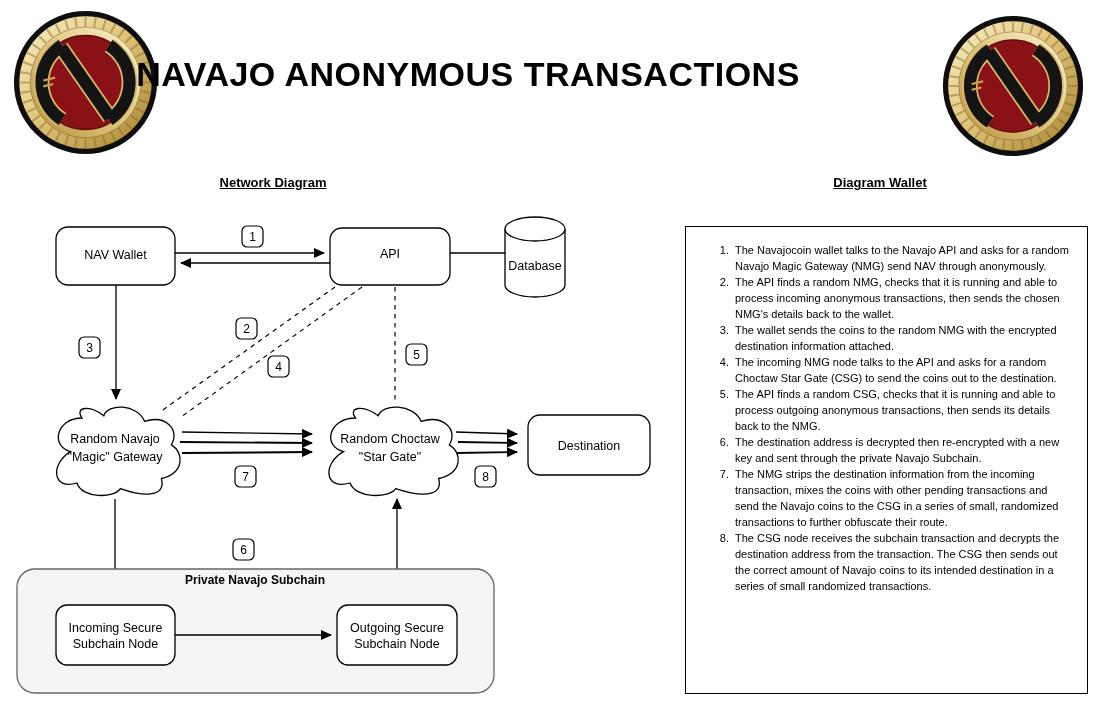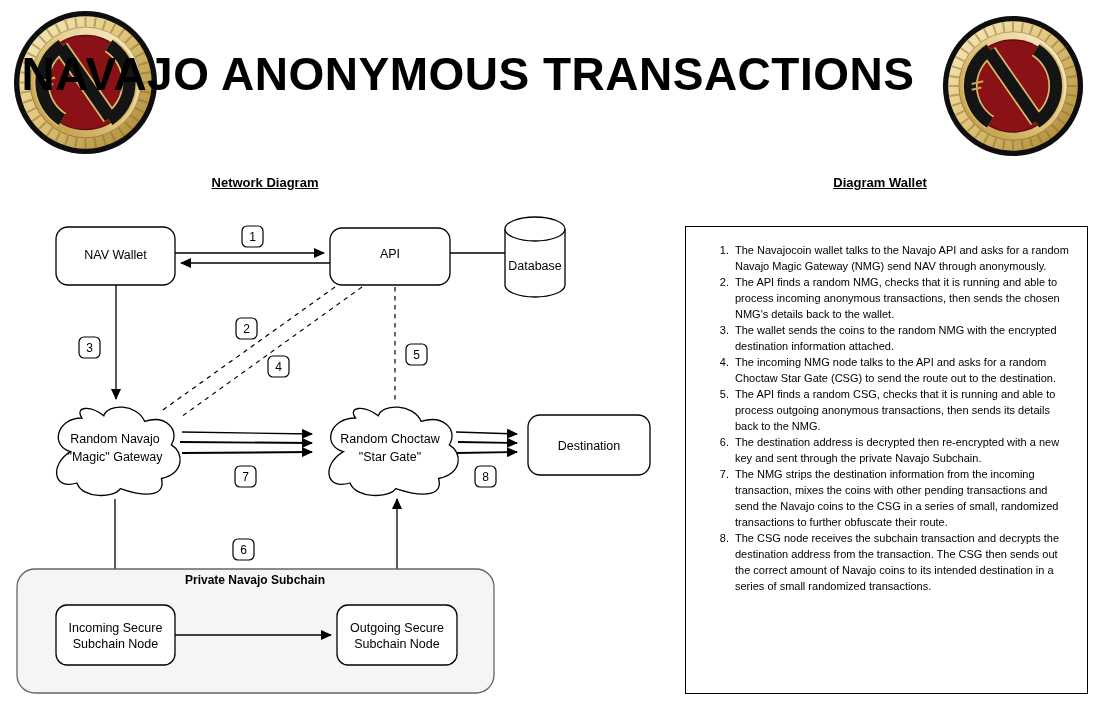--- a/index.html
+++ b/index.html
@@ -1,23 +1,23 @@
 <!DOCTYPE html>
 <html><head>
 <meta charset="utf-8">
 <style>
   html,body{margin:0;padding:0;background:#fff;}
   body{position:relative;width:1100px;height:710px;font-family:"Liberation Sans",sans-serif;color:#000;overflow:hidden;}
   .logo{position:absolute;}
   .logo-left{left:12px;top:9px;width:147px;height:147px;}
   .logo-right{left:941px;top:14px;width:144px;height:144px;}
   .page-title{position:absolute;left:0;top:54px;width:936px;text-align:center;
-    font-size:46px;line-height:40px;font-weight:bold;letter-spacing:0.5px;}
+    font-size:34px;line-height:40px;font-weight:bold;letter-spacing:0.5px;}
   .section-title{position:absolute;font-size:13px;font-weight:bold;text-decoration:underline;text-align:center;}
-  .section-title.network{left:160px;top:175px;width:210px;}
+  .section-title.network{left:168px;top:175px;width:210px;}
   .section-title.legend{left:775px;top:175px;width:210px;}
   .diagram-svg{position:absolute;left:0;top:195px;width:680px;height:515px;}
   svg text{font-family:"Liberation Sans",sans-serif;fill:#000;font-size:12.5px;}
   svg .step-num{font-size:12px;}
   svg .subchain-title{font-size:12px;font-weight:bold;}
   .node{fill:#fff;stroke:#000;stroke-width:1.3;}
   .wire{stroke:#000;stroke-width:1.3;fill:none;}
   .wire.thick{stroke-width:1.9;}
   .wire.dashed{stroke-dasharray:4.5,4.5;stroke-width:1.2;}
   .steplabel rect{fill:#fff;stroke:#000;stroke-width:1.2;}
@@ -210,19 +210,19 @@
     <rect x="475" y="271" width="21" height="21" rx="5"></rect>
     <text class="step-num" x="485.5" y="286" text-anchor="middle">8</text>
   </g>
 </svg>
 
 <div class="legend-panel">
   <ol>
     <li>The Navajocoin wallet talks to the Navajo API and asks for a random Navajo Magic Gateway (NMG) send NAV through anonymously.</li>
     <li>The API finds a random NMG, checks that it is running and able to process incoming anonymous transactions, then sends the chosen NMG's details back to the wallet.</li>
     <li>The wallet sends the coins to the random NMG with the encrypted destination information attached.</li>
-    <li>The incoming NMG node talks to the API and asks for a random Choctaw Star Gate (CSG) to send the route out to the destination.</li>
+    <li>The incoming NMG node talks to the API and asks for a random Choctaw Star Gate (CSG) to send the coins out to the destination.</li>
     <li>The API finds a random CSG, checks that it is running and able to process outgoing anonymous transactions, then sends its details back to the NMG.</li>
     <li>The destination address is decrypted then re-encrypted with a new key and sent through the private Navajo Subchain.</li>
     <li>The NMG strips the destination information from the incoming transaction, mixes the coins with other pending transactions and send the Navajo coins to the CSG in a series of small, randomized transactions to further obfuscate their route.</li>
     <li>The CSG node receives the subchain transaction and decrypts the destination address from the transaction. The CSG then sends out the correct amount of Navajo coins to its intended destination in a series of small randomized transactions.</li>
   </ol>
 </div>
 
 </body></html>

